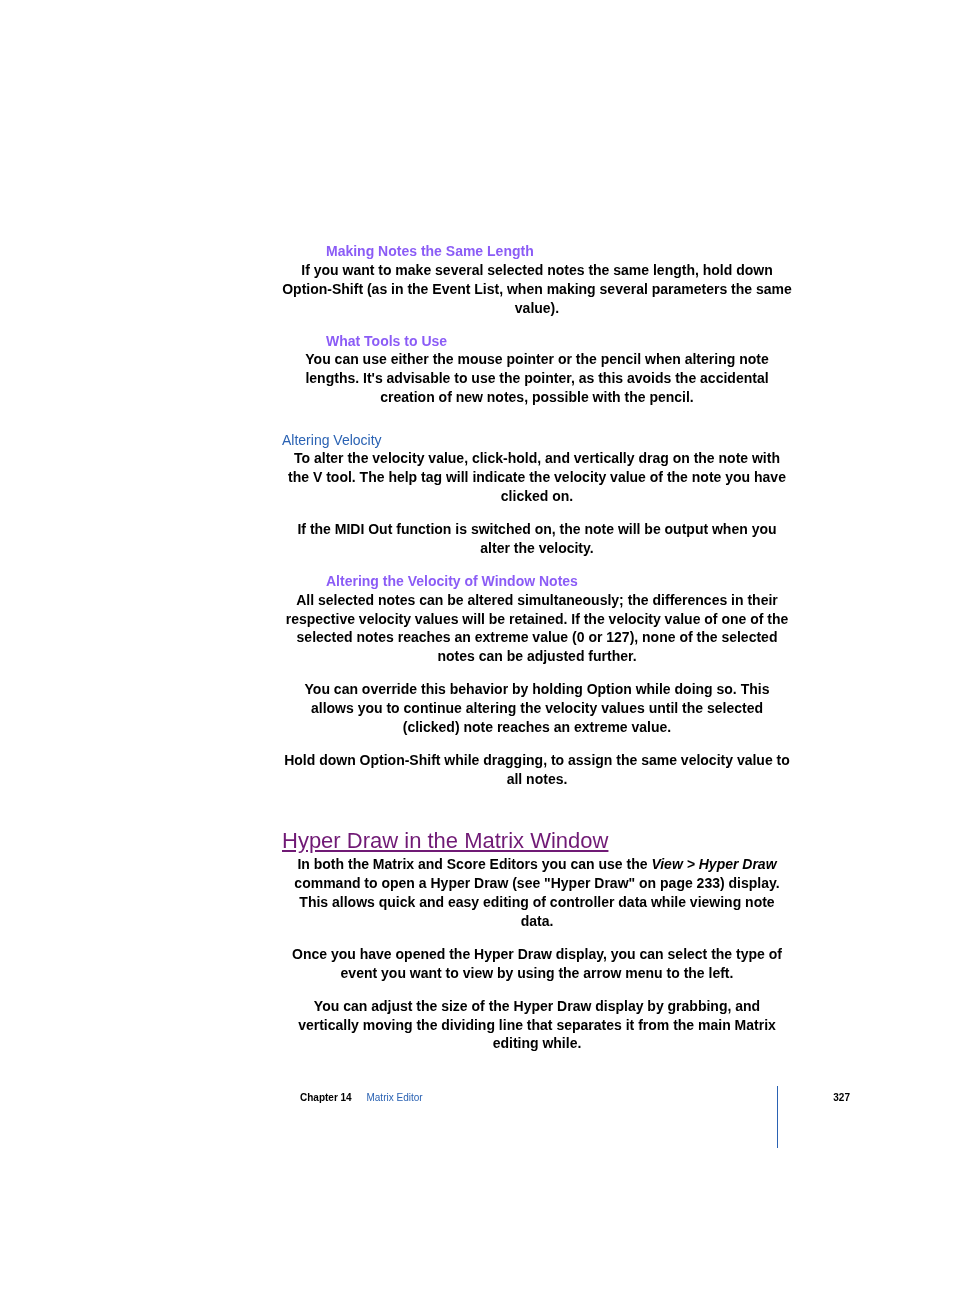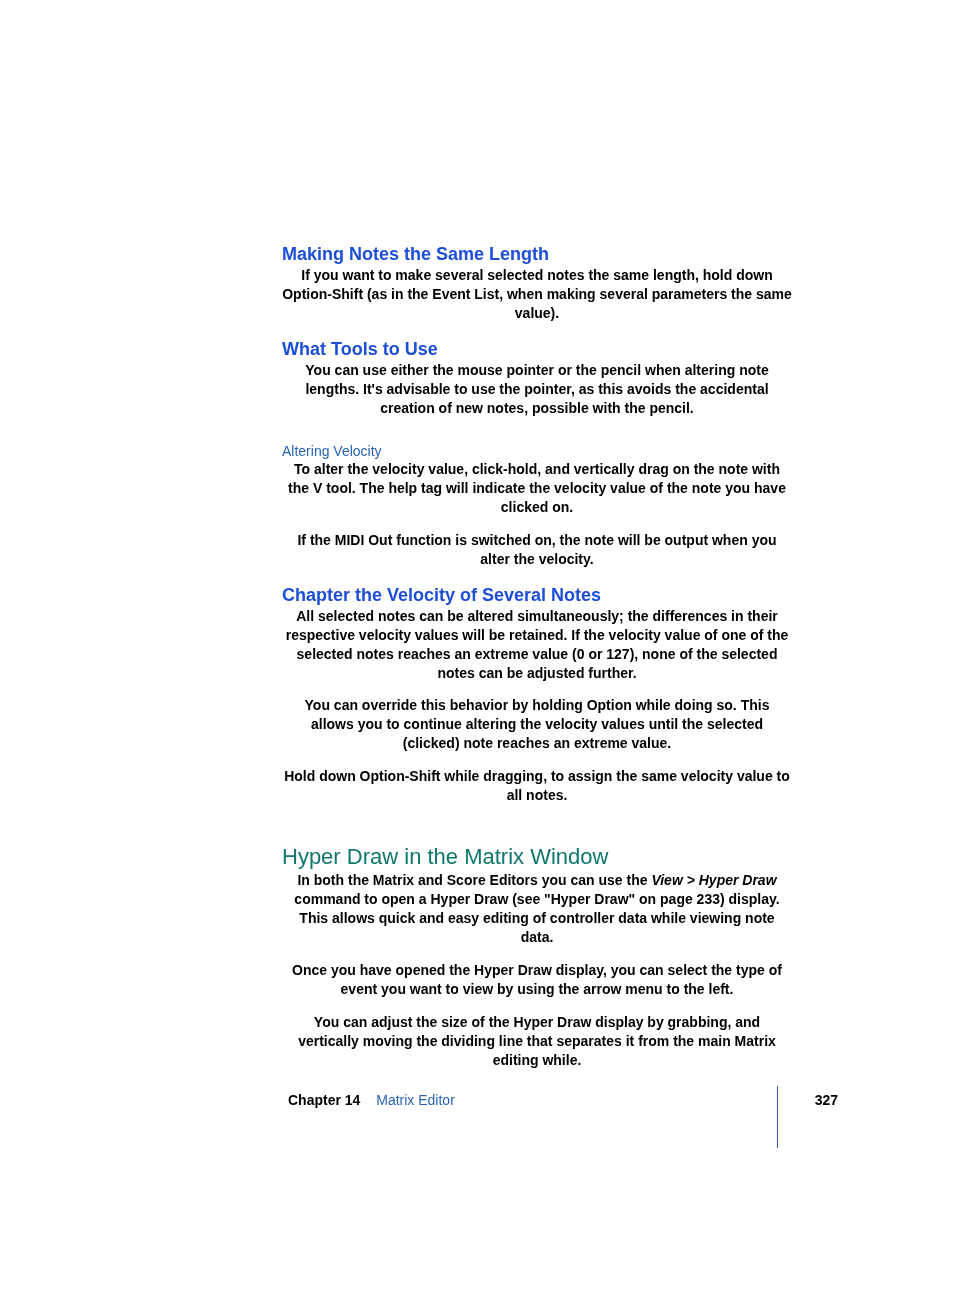--- a/index.html
+++ b/index.html
@@ -11,56 +11,58 @@
       position: relative;
       color: #000000;
     }
     .page-content {
       position: absolute;
       left: 282px;
       top: 242px;
       width: 510px;
     }
     .subhead-blue {
-      color: #1d4ed8;
+      color: #8b5cf6;
       font-weight: bold;
-      font-size: 18px;
+      font-size: 14px;
       line-height: 1.35;
+      margin-left: 44px;
     }
     .body-text {
       font-size: 14px;
       line-height: 1.35;
       color: #000;
       font-weight: 700;
       text-align: center;
     }
     .para-gap { margin-top: 14px; }
     .section-head {
       color: #2a62b3;
       font-size: 14px;
       font-weight: 400;
       margin-top: 24px;
       line-height: 1.3;
     }
     .big-head {
-      color: #0f766e;
+      color: #701a75;
       font-size: 22px;
       font-weight: 400;
       margin-top: 38px;
       line-height: 1.3;
+      text-decoration: underline;
     }
     .italic { font-style: italic; }
 
     .footer {
       position: absolute;
-      left: 288px;
+      left: 300px;
       top: 1092px;
       width: 550px;
       height: 20px;
-      font-size: 14px;
+      font-size: 10px;
     }
     .footer-chapter {
       font-weight: bold;
       color: #000;
     }
     .footer-title {
       color: #2a62b3;
       font-weight: 400;
       margin-left: 12px;
     }
@@ -88,21 +90,21 @@
   <div class="subhead-blue">Making Notes the Same Length</div>
   <div class="body-text">If you want to make several selected notes the same length, hold down Option-Shift (as in the Event List, when making several parameters the same value).</div>
 
   <div class="subhead-blue para-gap">What Tools to Use</div>
   <div class="body-text">You can use either the mouse pointer or the pencil when altering note lengths. It's advisable to use the pointer, as this avoids the accidental creation of new notes, possible with the pencil.</div>
 
   <div class="section-head">Altering Velocity</div>
   <div class="body-text">To alter the velocity value, click-hold, and vertically drag on the note with the V tool. The help tag will indicate the velocity value of the note you have clicked on.</div>
   <div class="body-text para-gap">If the MIDI Out function is switched on, the note will be output when you alter the velocity.</div>
 
-  <div class="subhead-blue para-gap">Chapter the Velocity of Several Notes</div>
+  <div class="subhead-blue para-gap">Altering the Velocity of Window Notes</div>
   <div class="body-text">All selected notes can be altered simultaneously; the differences in their respective velocity values will be retained. If the velocity value of one of the selected notes reaches an extreme value (0 or 127), none of the selected notes can be adjusted further.</div>
   <div class="body-text para-gap">You can override this behavior by holding Option while doing so. This allows you to continue altering the velocity values until the selected (clicked) note reaches an extreme value.</div>
   <div class="body-text para-gap">Hold down Option-Shift while dragging, to assign the same velocity value to all notes.</div>
 
   <div class="big-head">Hyper Draw in the Matrix Window</div>
   <div class="body-text">
     <span>In both the Matrix and Score Editors you can use the </span><span class="italic">View &gt; Hyper Draw</span><span> command to open a Hyper Draw (see "Hyper Draw" on page 233) display. This allows quick and easy editing of controller data while viewing note data.</span>
   </div>
   <div class="body-text para-gap">Once you have opened the Hyper Draw display, you can select the type of event you want to view by using the arrow menu to the left.</div>
   <div class="body-text para-gap">You can adjust the size of the Hyper Draw display by grabbing, and vertically moving the dividing line that separates it from the main Matrix editing while.</div>

